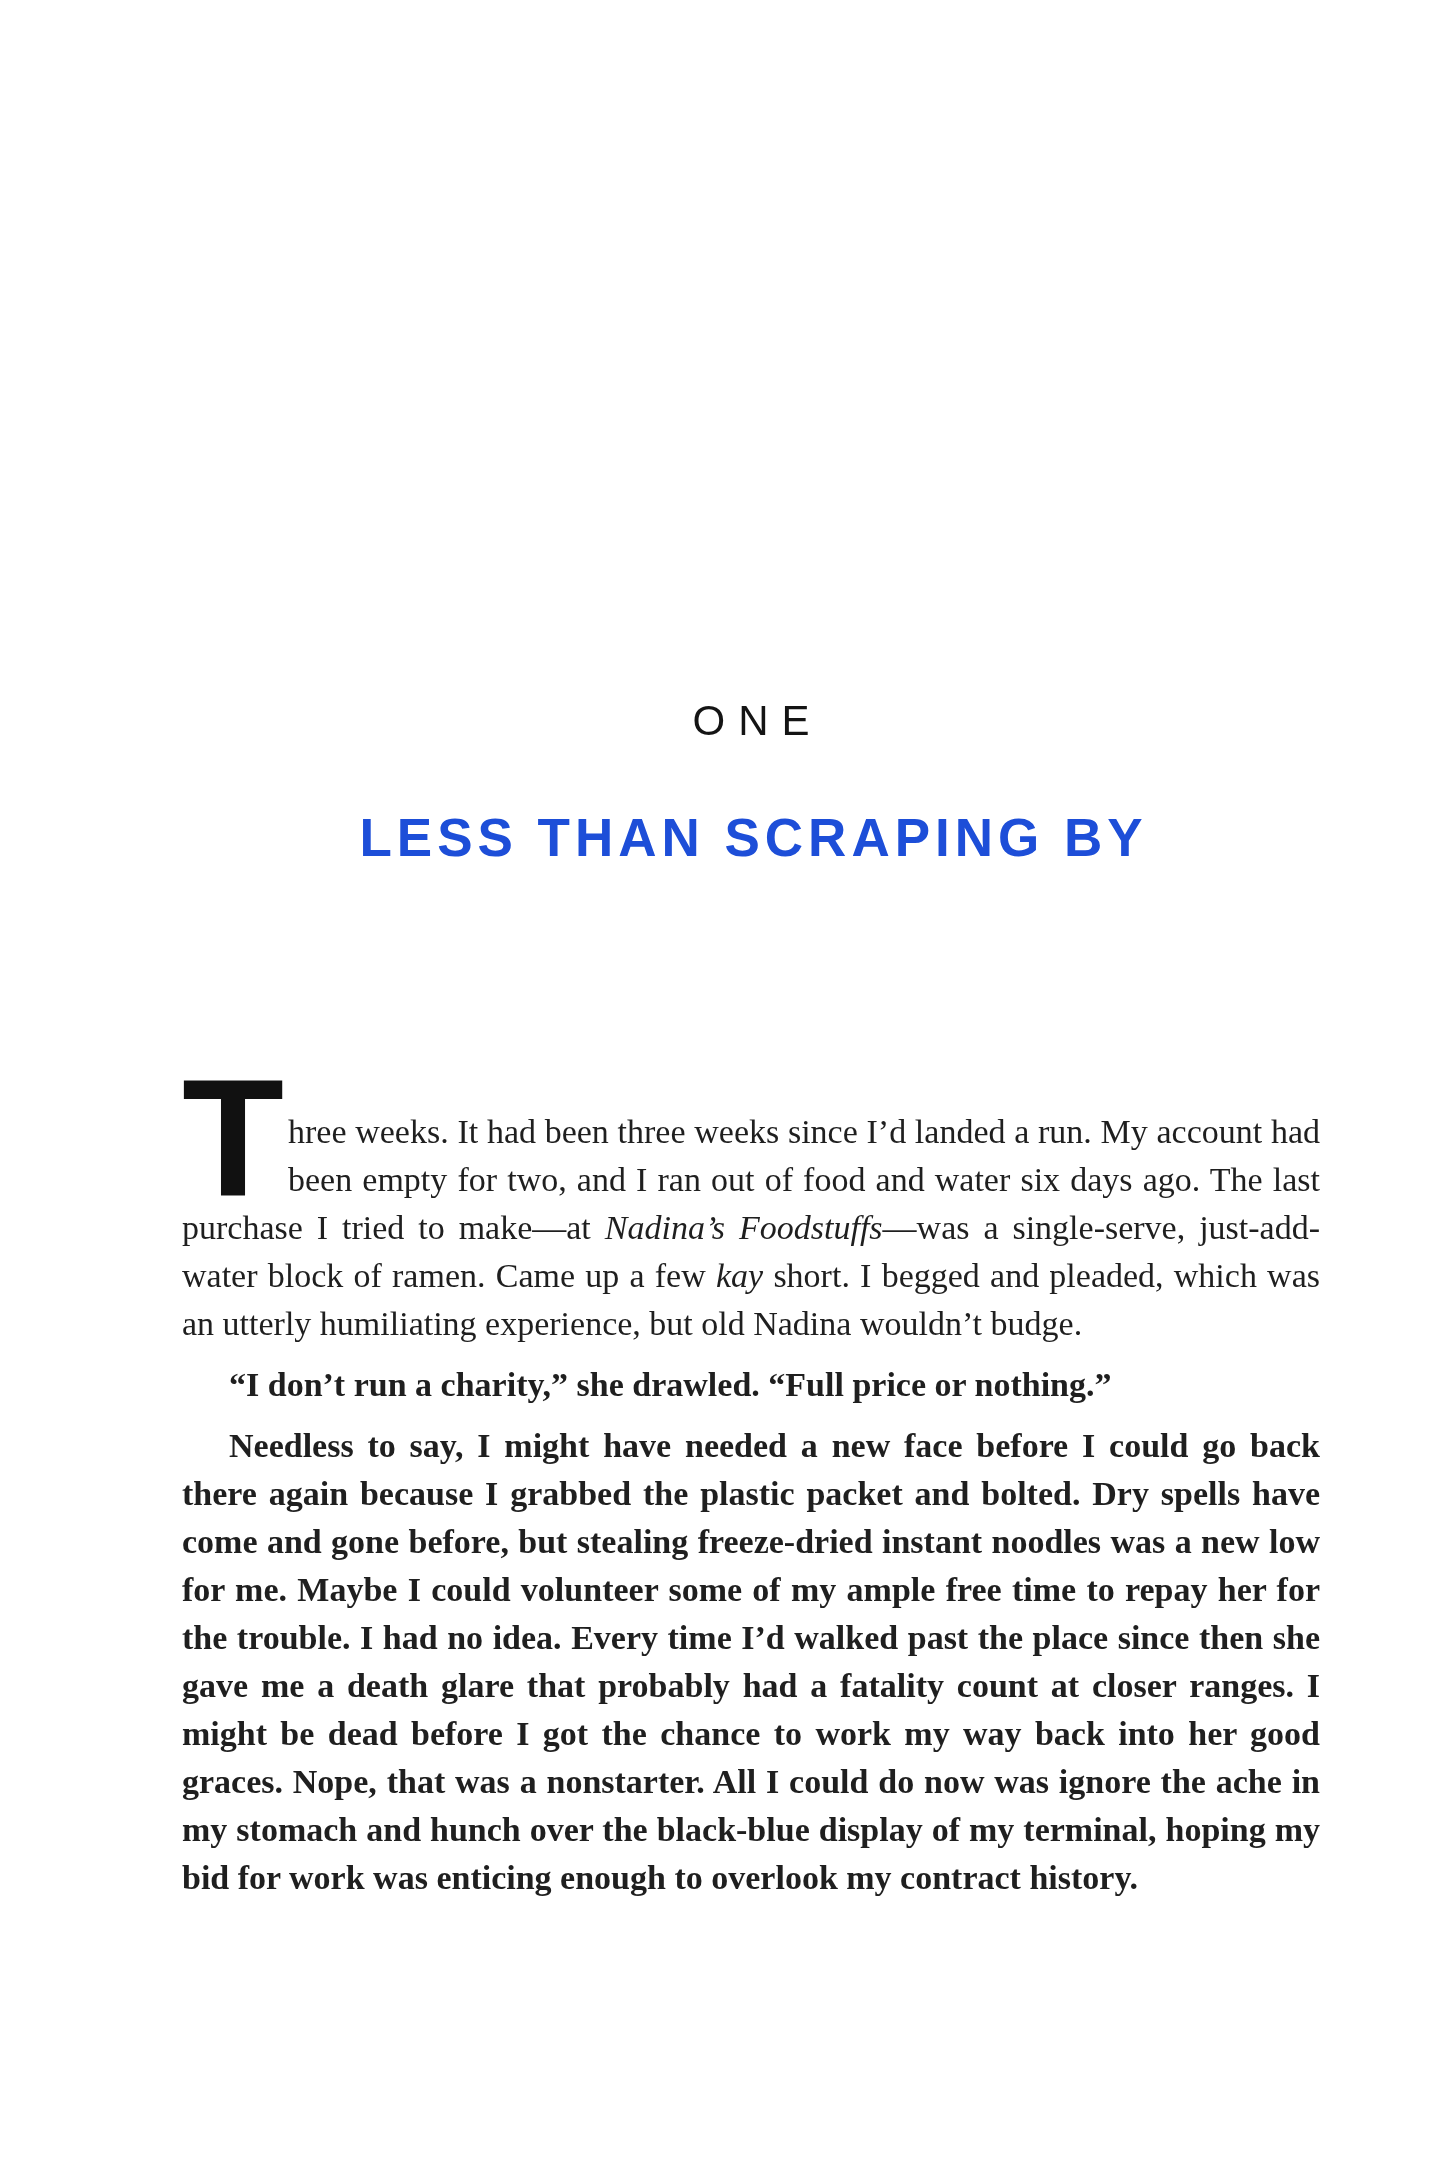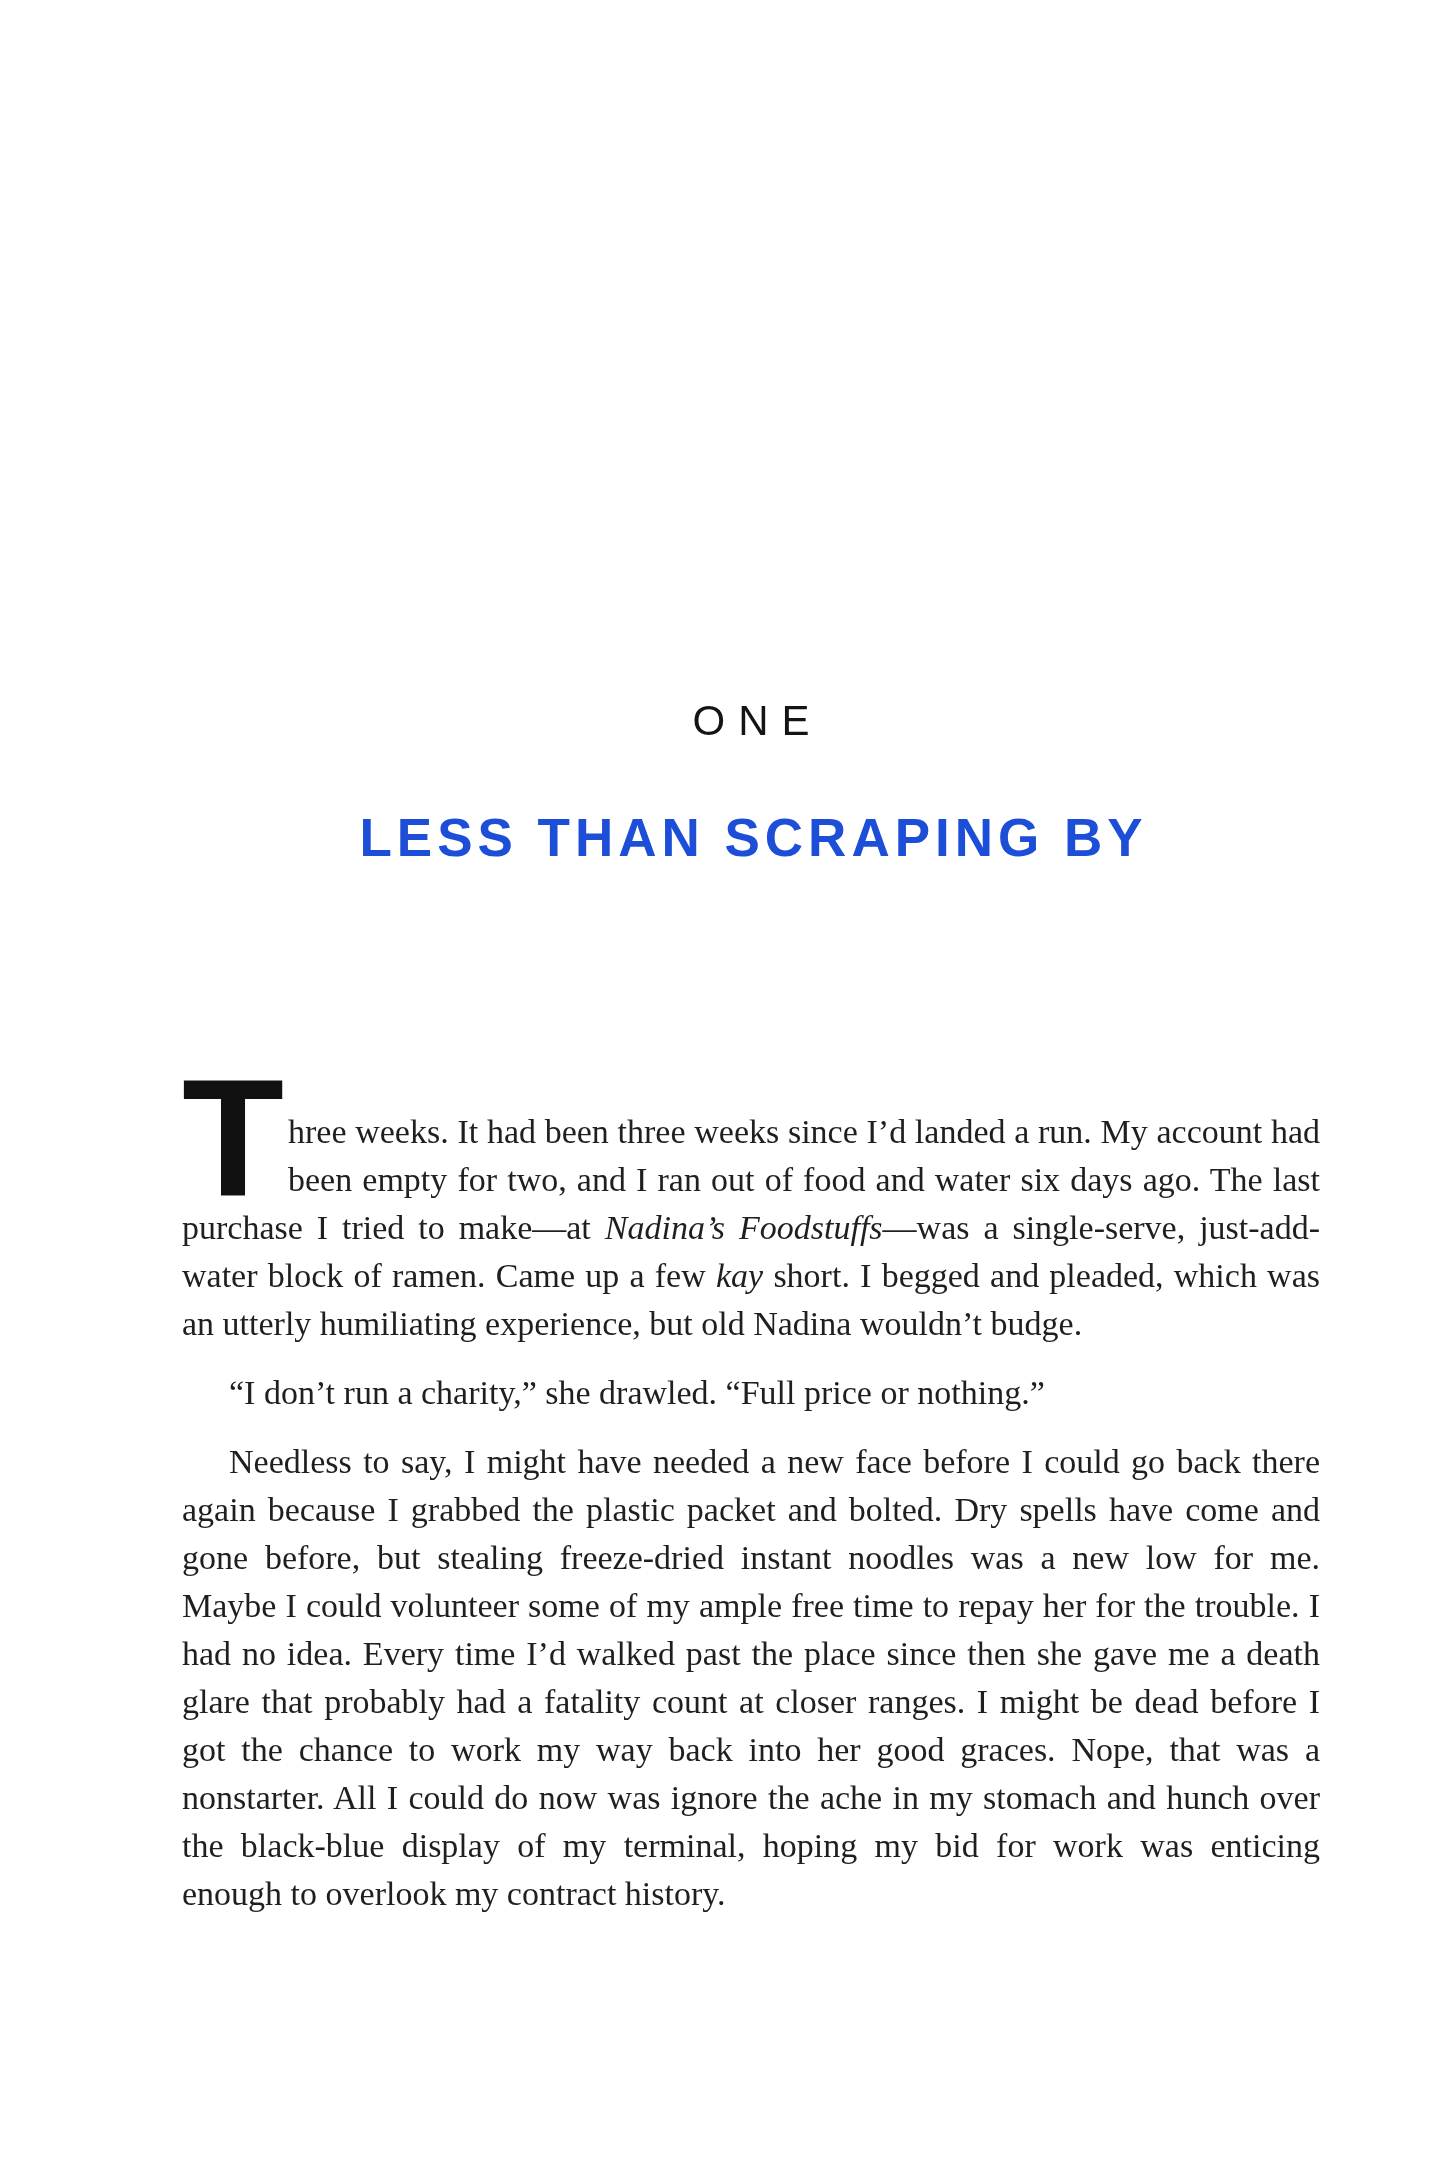--- a/index.html
+++ b/index.html
@@ -35,21 +35,21 @@
     color:#1d4ed8;
     margin:0 0 241px 0;
   }
   .body-text{
     font-size:34px;
     line-height:48px;
     text-align:justify;
     color:#1f1f1f;
   }
   .body-text p{margin:0;}
-  .body-text p + p{margin-top:21px;}
+  .body-text p + p{margin-top:13px;font-weight:bold;}
   .body-text p.indent{text-indent:47px;}
   .body-text em{}
   .dropcap{
     float:left;
     width:102px;
     height:96px;
     margin-right:4px;
     position:relative;
   }
   .dropcap > span{

